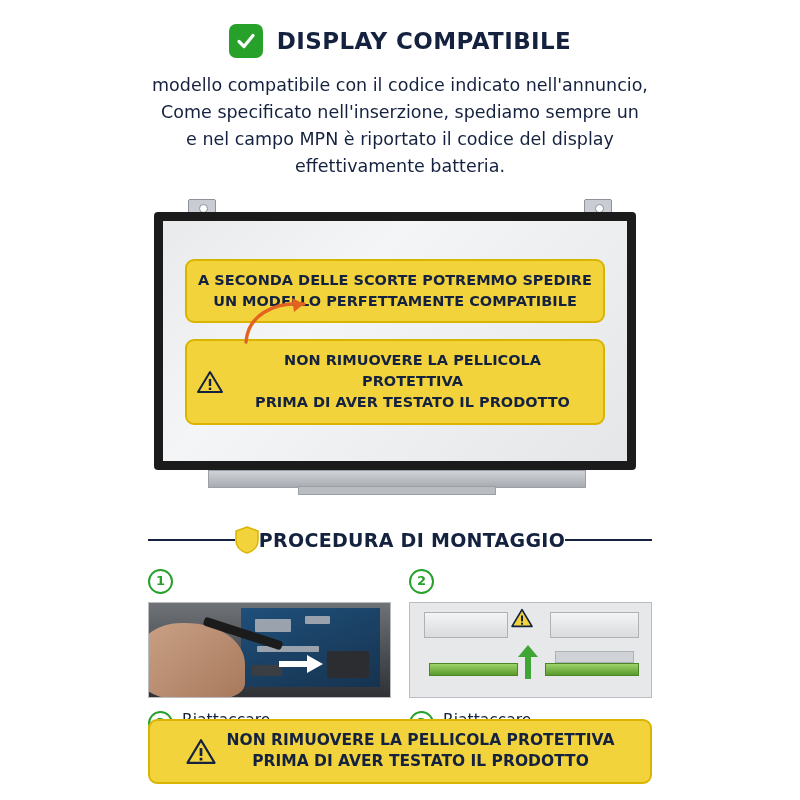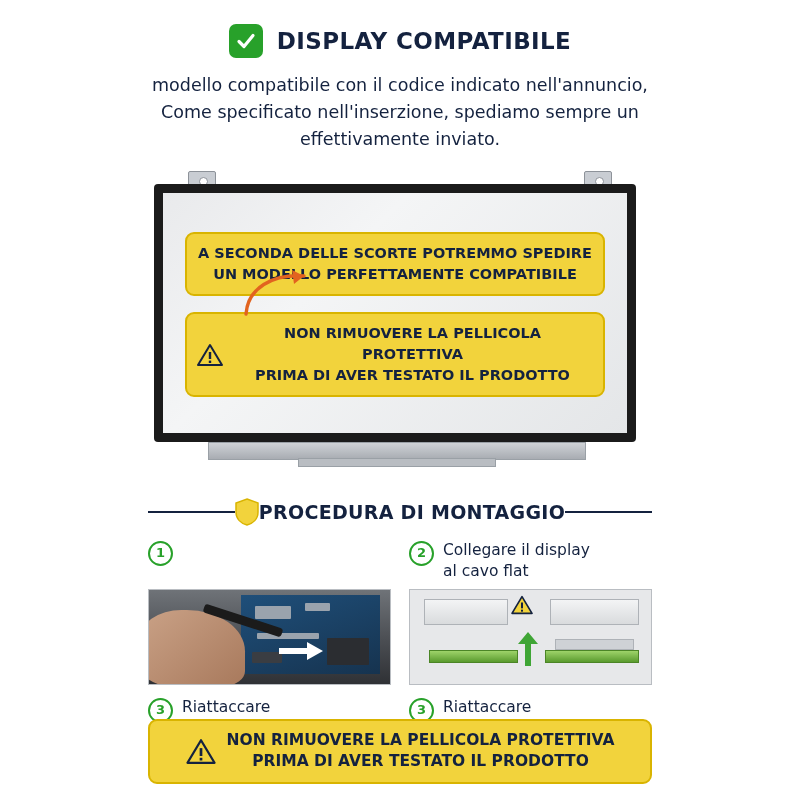--- a/index.html
+++ b/index.html
@@ -330,21 +330,22 @@
         <svg width="22" height="22" viewBox="0 0 22 22">
           <path d="M4 11.5 L9 16.5 L18 5.5" fill="none" stroke="#ffffff" stroke-width="3.2" stroke-linecap="round" stroke-linejoin="round"></path>
         </svg>
       </span>
       <span class="header-title">DISPLAY COMPATIBILE</span>
     </div>
 
     <div class="intro">
       <div>modello compatibile con il codice indicato nell'annuncio,</div>
       <div>Come specificato nell'inserzione, spediamo sempre un</div>
-      <div>effettivamente inviato.</div>
+      <div>e nel campo MPN è riportato il codice del display</div>
+      <div>effettivamente batteria.</div>
     </div>
 
     <div class="panel-wrap">
       <div class="tab left"></div>
       <div class="tab right"></div>
 
       <div class="panel-outer">
         <div class="panel-inner">
 
           <svg class="curve-arrow" viewBox="0 0 70 48">
@@ -386,24 +387,20 @@
     </div>
 
     <div class="steps-grid">
 
       <div class="step-label">
         <span class="step-num">1</span>
       </div>
 
       <div class="step-label">
         <span class="step-num">2</span>
-        <span>
-          <span>Collegare il display</span><br>
-          <span>al cavo flat</span>
-        </span>
       </div>
 
       <div class="step-img img1">
         <div class="board">
           <div class="chip" style="left:10%;top:14%;width:26%;height:16%;"></div>
           <div class="chip" style="left:46%;top:10%;width:18%;height:10%;"></div>
           <div class="chip" style="left:12%;top:48%;width:44%;height:8%;"></div>
           <div class="chip" style="left:62%;top:54%;width:30%;height:34%;background:#2b2d31;"></div>
           <div class="chip" style="left:8%;top:72%;width:22%;height:14%;background:#3a3d42;"></div>
         </div>

